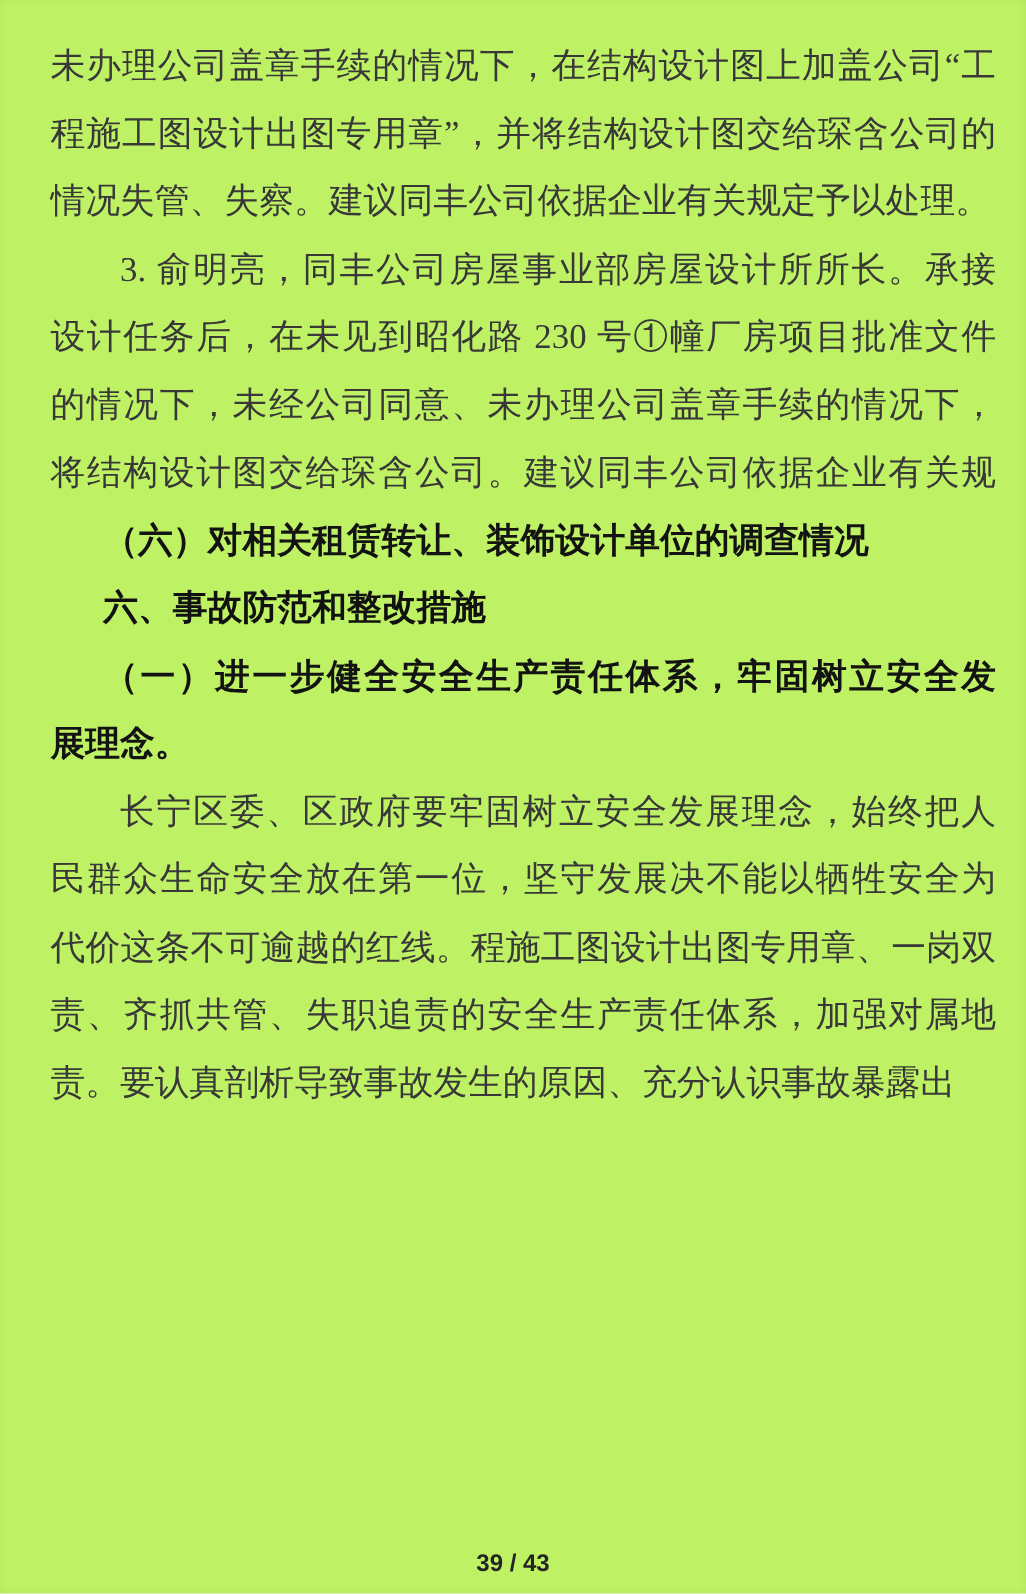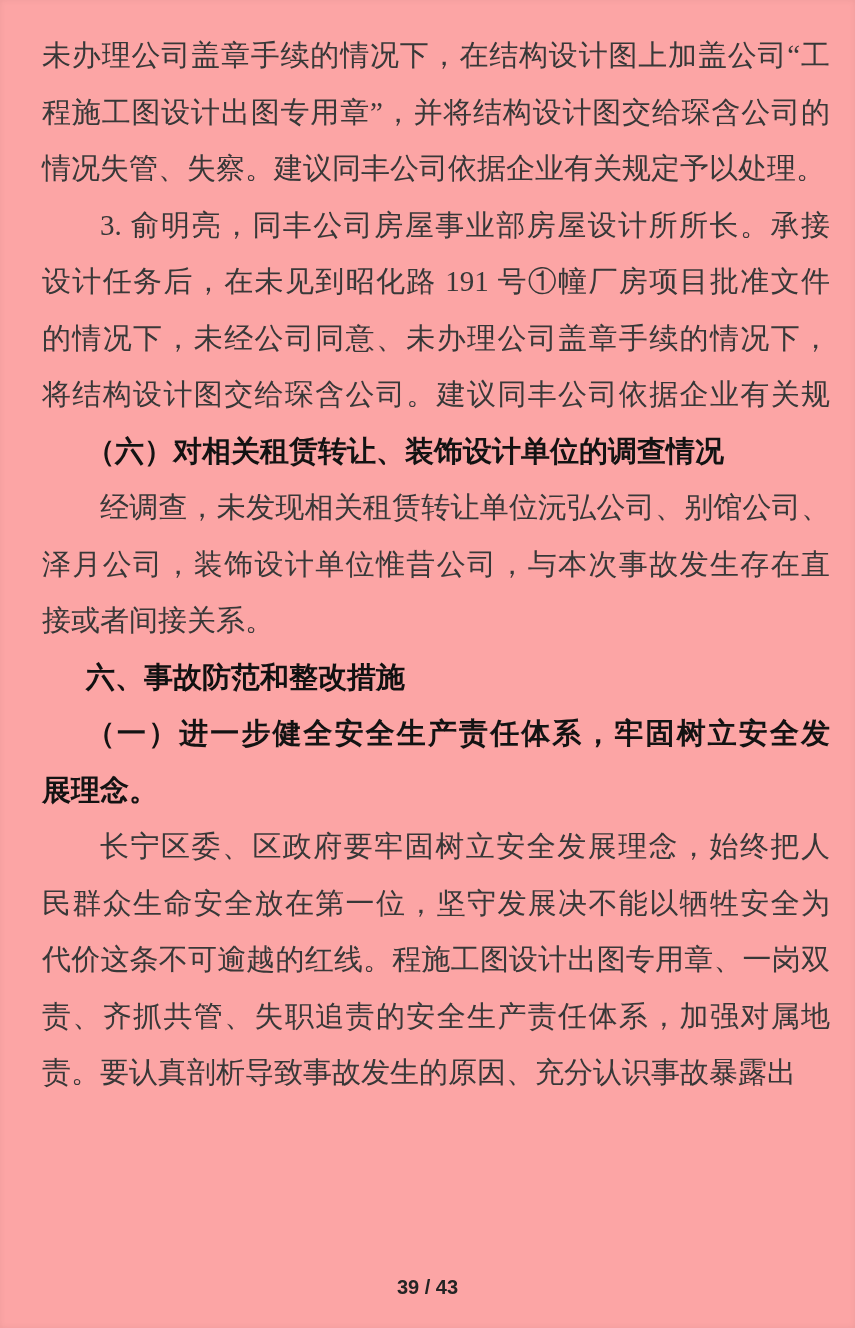--- a/index.html
+++ b/index.html
@@ -5,21 +5,21 @@
   html, body {
     margin: 0;
     padding: 0;
     background: #f4f4f4;
   }
   .page {
     position: relative;
     width: 855px;
     height: 1328px;
     margin: 0 auto;
-    background: #fca5a5;
+    background: #bef264;
     overflow: hidden;
     box-shadow: inset 0 0 6px rgba(0,0,0,0.06);
   }
   .content {
     position: absolute;
     left: 42px;
     top: 27px;
     width: 788px;
   }
   .para { margin: 0; padding: 0; }
@@ -47,21 +47,21 @@
   
   .heading-hei .line {
     font-family: Liberation Sans, sans-serif;
     font-weight: bold;
     color: #111111;
   }
   .heading-hei .line.indent { padding-left: 44px; }
   .footer {
     position: absolute;
     left: 0;
-    bottom: 28px;
+    bottom: 12px;
     width: 100%;
     text-align: center;
     font-family: "Liberation Sans", "DejaVu Sans", sans-serif;
     font-weight: bold;
     font-size: 20px;
     line-height: 26px;
     color: #242424;
   }
 </style>
 </head>
@@ -69,31 +69,26 @@
 
 <div class="page">
   <div class="content">
       <div class="para body">
         <div class="line">未办理公司盖章手续的情况下，在结构设计图上加盖公司“工</div>
         <div class="line">程施工图设计出图专用章”，并将结构设计图交给琛含公司的</div>
         <div class="line last">情况失管、失察。建议同丰公司依据企业有关规定予以处理。</div>
       </div>
       <div class="para body">
         <div class="line indent">3. 俞明亮，同丰公司房屋事业部房屋设计所所长。承接</div>
-        <div class="line">设计任务后，在未见到昭化路 191 号①幢厂房项目批准文件</div>
+        <div class="line">设计任务后，在未见到昭化路 230 号①幢厂房项目批准文件</div>
         <div class="line">的情况下，未经公司同意、未办理公司盖章手续的情况下，</div>
         <div class="line">将结构设计图交给琛含公司。建议同丰公司依据企业有关规</div>
       </div>
       <div class="para heading-kai">
         <div class="line indent last">（六）对相关租赁转让、装饰设计单位的调查情况</div>
-      </div>
-      <div class="para body">
-        <div class="line indent">经调查，未发现相关租赁转让单位沅弘公司、别馆公司、</div>
-        <div class="line">泽月公司，装饰设计单位惟昔公司，与本次事故发生存在直</div>
-        <div class="line last">接或者间接关系。</div>
       </div>
       <div class="para heading-hei">
         <div class="line indent last">六、事故防范和整改措施</div>
       </div>
       <div class="para heading-kai">
         <div class="line indent">（一）进一步健全安全生产责任体系，牢固树立安全发</div>
         <div class="line last">展理念。</div>
       </div>
       <div class="para body">
         <div class="line indent">长宁区委、区政府要牢固树立安全发展理念，始终把人</div>

